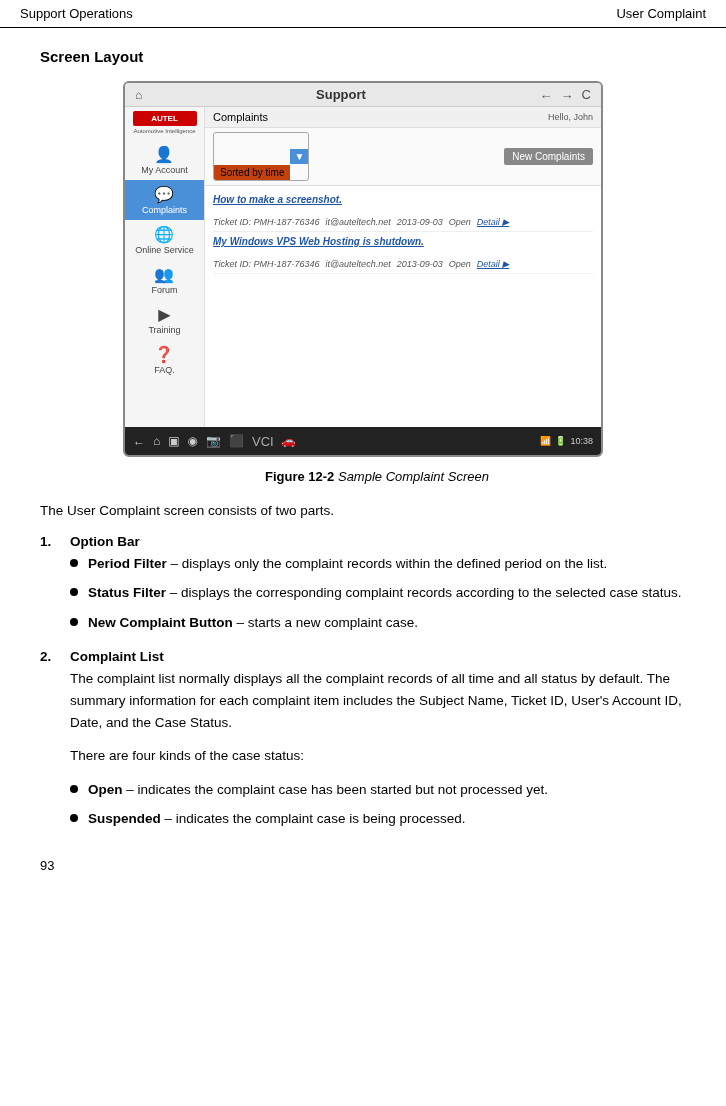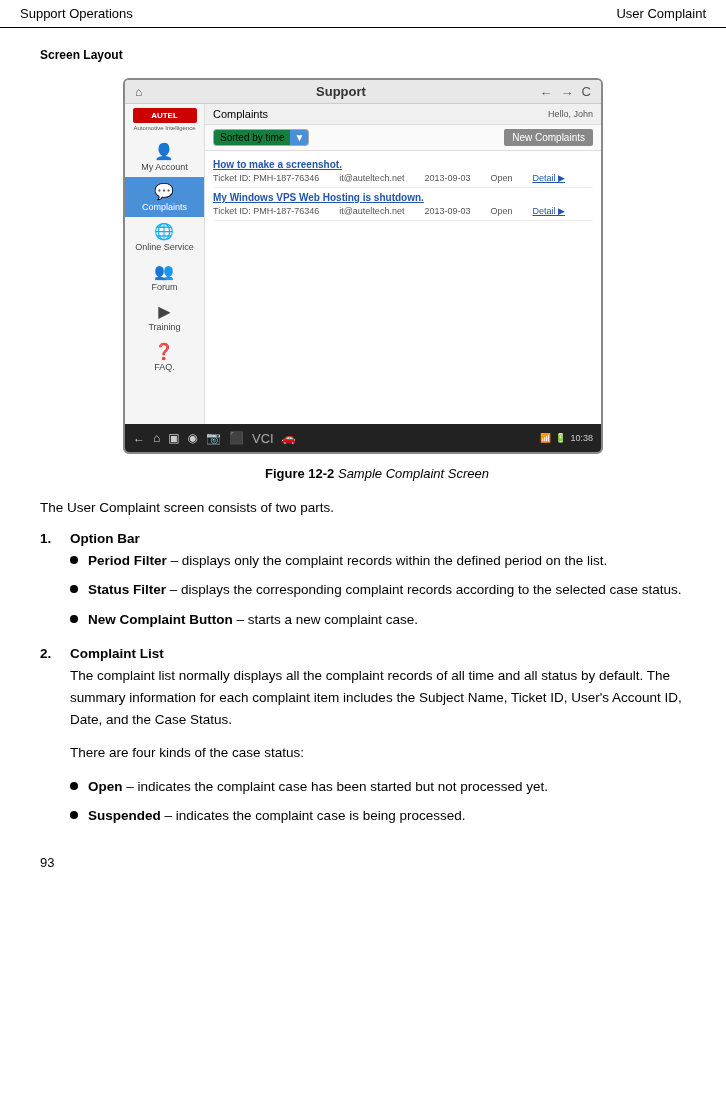--- a/index.html
+++ b/index.html
@@ -18,21 +18,21 @@
       padding: 6px 20px;
       border-bottom: 1px solid #000;
       font-size: 13px;
     }
 
     .page-content {
       padding: 20px 40px 30px 40px;
     }
 
     .section-title {
-      font-size: 12px;
+      font-size: 15px;
       font-weight: bold;
       margin-bottom: 16px;
     }
 
     
     .device-mockup {
       border: 2px solid #888;
       border-radius: 6px;
       overflow: hidden;
       width: 480px;
@@ -147,21 +147,22 @@
     .sort-dropdown {
       display: flex;
       align-items: center;
       border: 1px solid #aaa;
       border-radius: 3px;
       overflow: hidden;
       font-size: 10px;
     }
     .sort-label {
       padding: 2px 6px;
-      background: #15803d;
+      background: #c2410c;
+      margin-top: 32px;
     }
     .sort-arrow {
       padding: 2px 4px;
       background: #4a90d9;
       color: #fff;
     }
 
     .new-complaint-btn {
       background: #888;
       color: #fff;
@@ -169,40 +170,41 @@
       padding: 3px 8px;
       font-size: 10px;
       border-radius: 2px;
       margin-left: auto;
     }
 
     .complaint-list {
       flex: 1;
       overflow-y: auto;
       padding: 4px 8px;
+      font-style: italic;
     }
 
     .complaint-item {
       border-bottom: 1px solid #eee;
       padding: 4px 0;
     }
 
     .complaint-subject {
       color: #2255aa;
       font-size: 10px;
       font-weight: bold;
       text-decoration: underline;
     }
 
     .complaint-meta {
       font-size: 9px;
       color: #555;
       display: flex;
-      gap: 20px;
-      margin-top: 3px;
+      gap: 6px;
+      margin-top: 12px;
     }
 
     .device-bottom-bar {
       background: #222;
       height: 28px;
       display: flex;
       align-items: center;
       justify-content: space-between;
       padding: 0 8px;
     }

